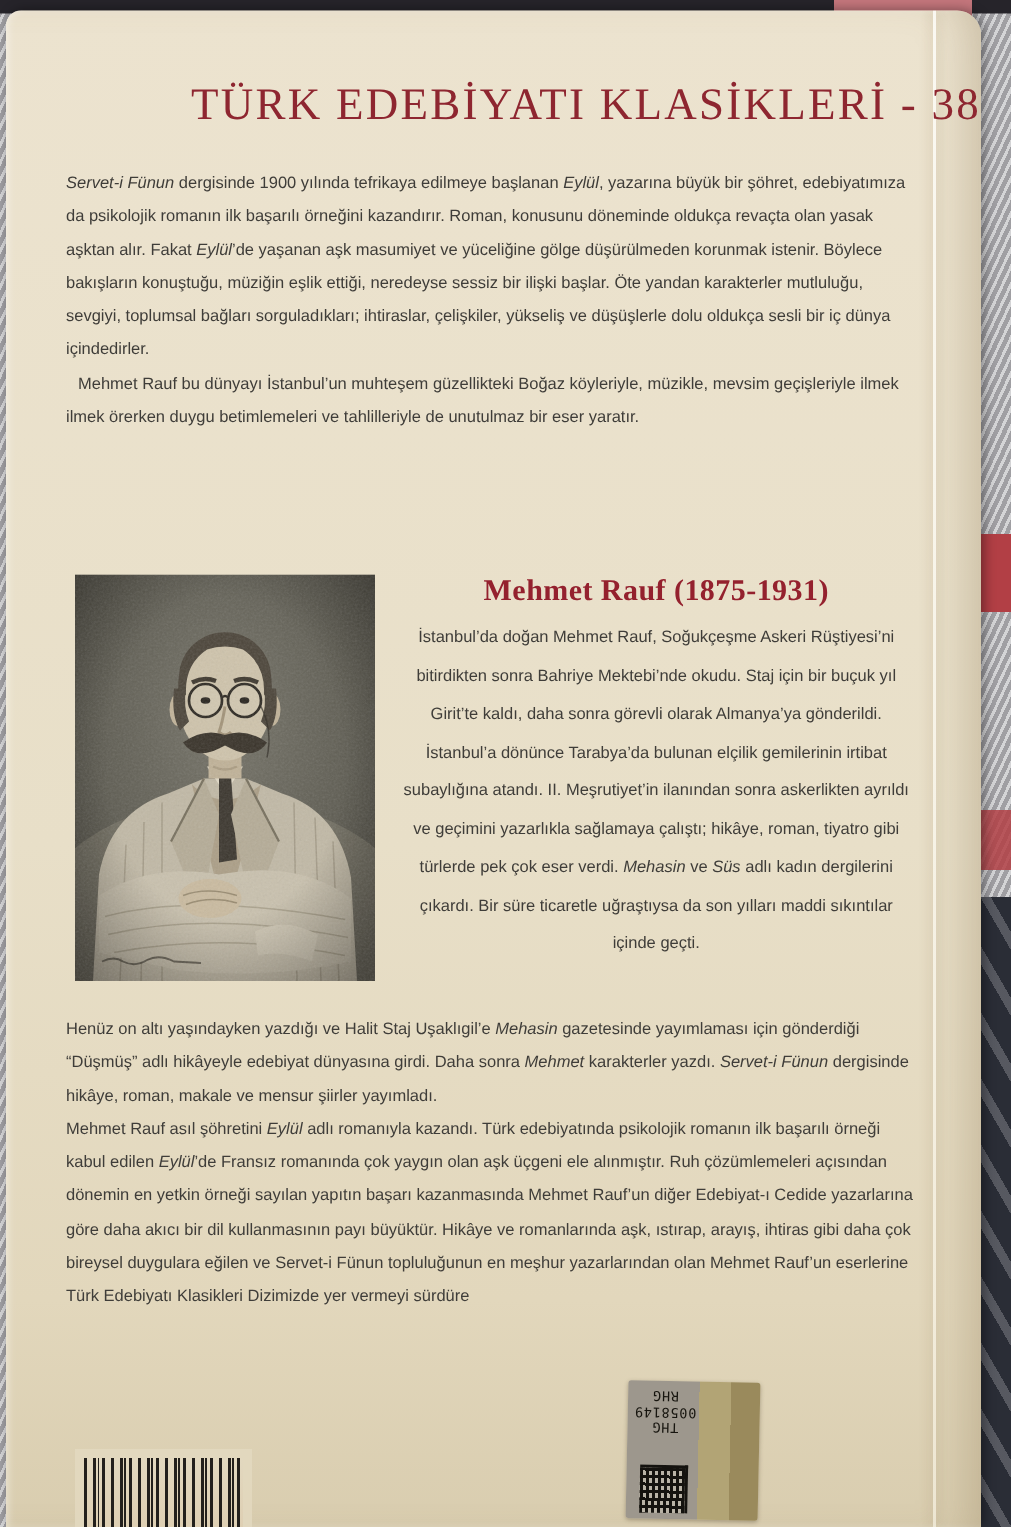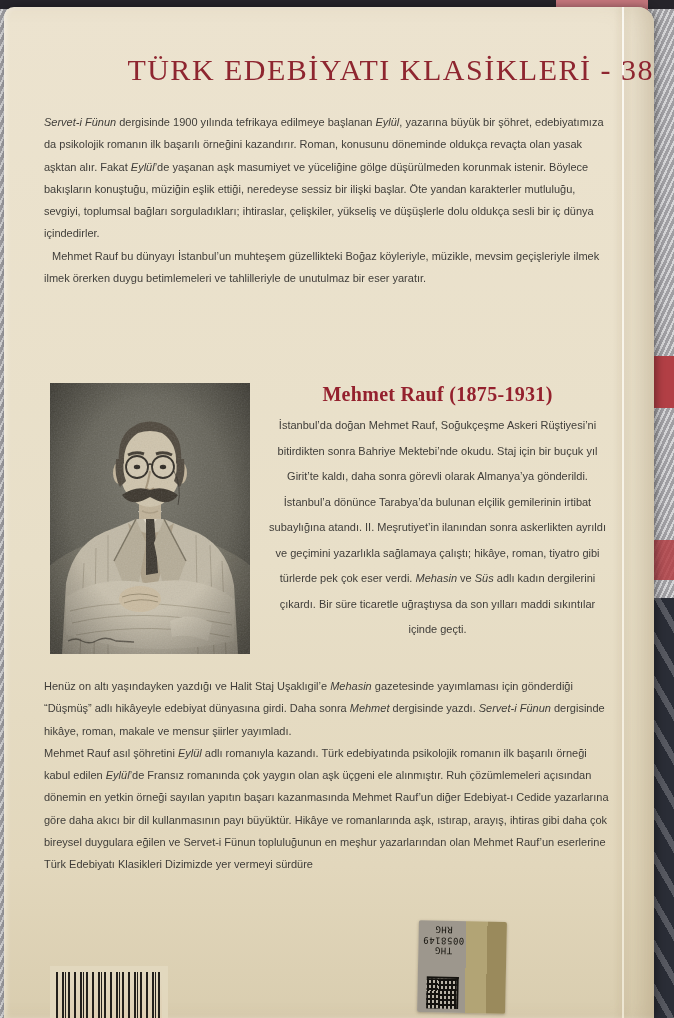--- a/index.html
+++ b/index.html
@@ -154,21 +154,21 @@
       <rect width="200" height="271" fill="url(#pvin)"></rect>
       <rect width="200" height="271" filter="url(#pnoise)" opacity="0.16"></rect>
     </svg>
     <div class="author-col">
       <h2 class="author-heading">Mehmet Rauf (1875-1931)</h2>
       <p class="bio"><span>İstanbul’da doğan Mehmet Rauf, Soğukçeşme Askeri Rüştiyesi’ni bitirdikten sonra Bahriye Mektebi’nde okudu. Staj için bir buçuk yıl Girit’te kaldı, daha sonra görevli olarak Almanya’ya gönderildi. İstanbul’a dönünce Tarabya’da bulunan elçilik gemilerinin irtibat subaylığına atandı. II. Meşrutiyet’in ilanından sonra askerlikten ayrıldı ve geçimini yazarlıkla sağlamaya çalıştı; hikâye, roman, tiyatro gibi türlerde pek çok eser verdi. </span><i>Mehasin</i><span> ve </span><i>Süs</i><span> adlı kadın dergilerini çıkardı. Bir süre ticaretle uğraştıysa da son yılları maddi sıkıntılar içinde geçti.</span></p>
     </div>
   </div>
 
   <div class="body-block">
-    <p><span>Henüz on altı yaşındayken yazdığı ve Halit Staj Uşaklıgil’e </span><i>Mehasin</i><span> gazetesinde yayımlaması için gönderdiği “Düşmüş” adlı hikâyeyle edebiyat dünyasına girdi. Daha sonra </span><i>Mehmet</i><span> dergisinde yazdı. </span><i>Servet-i Fünun</i><span> dergisinde hikâye, roman, makale ve mensur şiirler yayımladı.</span></p>
+    <p><span>Henüz on altı yaşındayken yazdığı ve Halit Staj Uşaklıgil’e </span><i>Mehasin</i><span> gazetesinde yayımlaması için gönderdiği “Düşmüş” adlı hikâyeyle edebiyat dünyasına girdi. Daha sonra </span><i>Mehmet</i><span> karakterler yazdı. </span><i>Servet-i Fünun</i><span> dergisinde hikâye, roman, makale ve mensur şiirler yayımladı.</span></p>
     <p><span>Mehmet Rauf asıl şöhretini </span><i>Eylül</i><span> adlı romanıyla kazandı. Türk edebiyatında psikolojik romanın ilk başarılı örneği kabul edilen </span><i>Eylül</i><span>’de Fransız romanında çok yaygın olan aşk üçgeni ele alınmıştır. Ruh çözümlemeleri açısından dönemin en yetkin örneği sayılan yapıtın başarı kazanmasında Mehmet Rauf’un diğer Edebiyat-ı Cedide yazarlarına göre daha akıcı bir dil kullanmasının payı büyüktür. Hikâye ve romanlarında aşk, ıstırap, arayış, ihtiras gibi daha çok bireysel duygulara eğilen ve Servet-i Fünun topluluğunun en meşhur yazarlarından olan Mehmet Rauf’un eserlerine Türk Edebiyatı Klasikleri Dizimizde yer vermeyi sürdüre</span></p>
   </div>
 
   <div class="barcode"></div>
 
   <div class="sticker">
     <div class="sticker-inner">
       <div class="dm"></div>
       <div class="stx">
         <div>THG</div>

